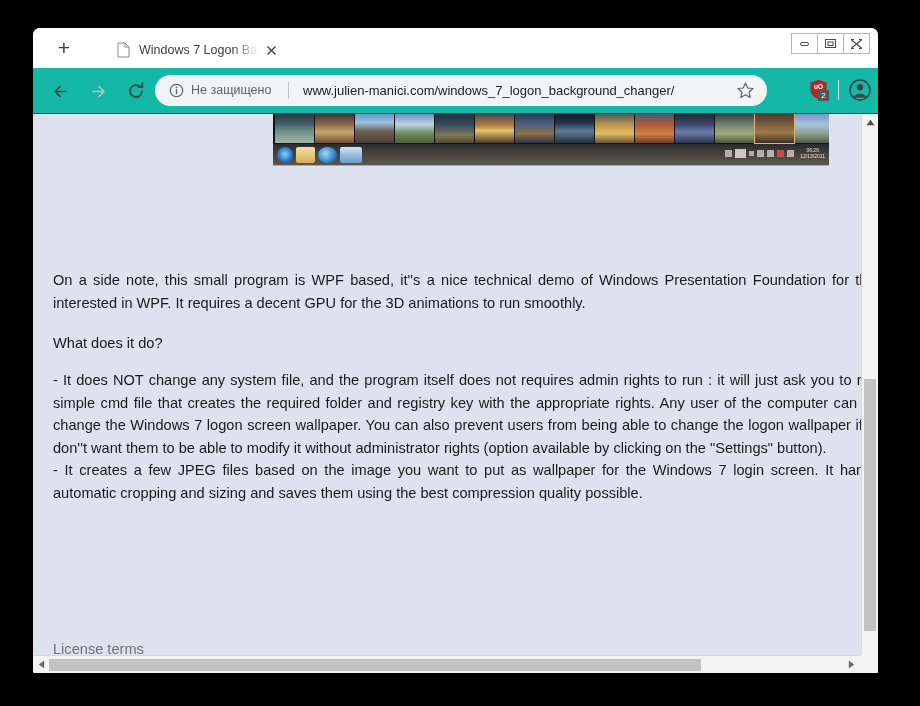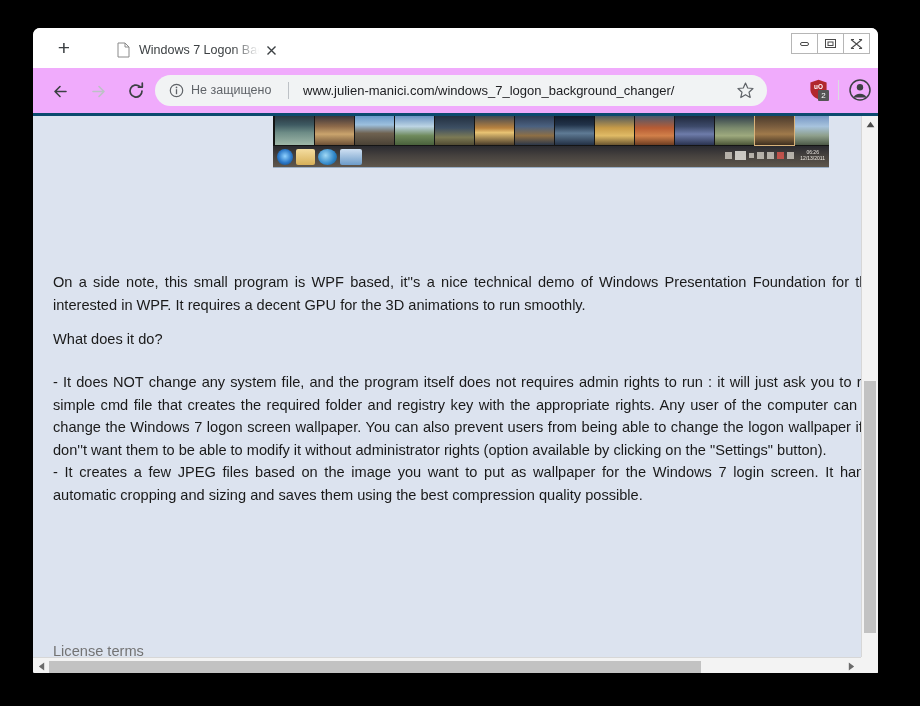--- a/index.html
+++ b/index.html
@@ -118,22 +118,22 @@
     align-items: center;
     justify-content: center;
     cursor: pointer;
   }
   .win-btn svg { display: block; }
 
   
   #toolbar {
     position: relative;
     height: 45px;
-    background: #f0abfc;
-    border-bottom: 3px solid #0c4a6e;
+    background: #14b8a6;
+    border-bottom: 1px solid #0c4a6e;
     text-decoration: underline;
   }
 
   .nav-btn {
     position: absolute;
     top: 10px;
     width: 26px;
     height: 26px;
     display: flex;
     align-items: center;
@@ -337,21 +337,21 @@
     width: 838px;
     font-family: "Liberation Sans", sans-serif;
     font-size: 14.6px;
     line-height: 22.5px;
     color: #1a1a1a;
     text-align: justify;
     white-space: normal;
   }
 
   #para-sidenote { top: 155px; }
-  #para-question { top: 212px; }
+  #para-question { top: 218px; }
   #para-bullet1  { top: 255px; }
   #para-bullet2  { top: 345px; }
 
   #license-link {
     position: absolute;
     left: 20px;
     top: 525px;
     font-size: 14.6px;
     line-height: 20px;
     color: #737373;

